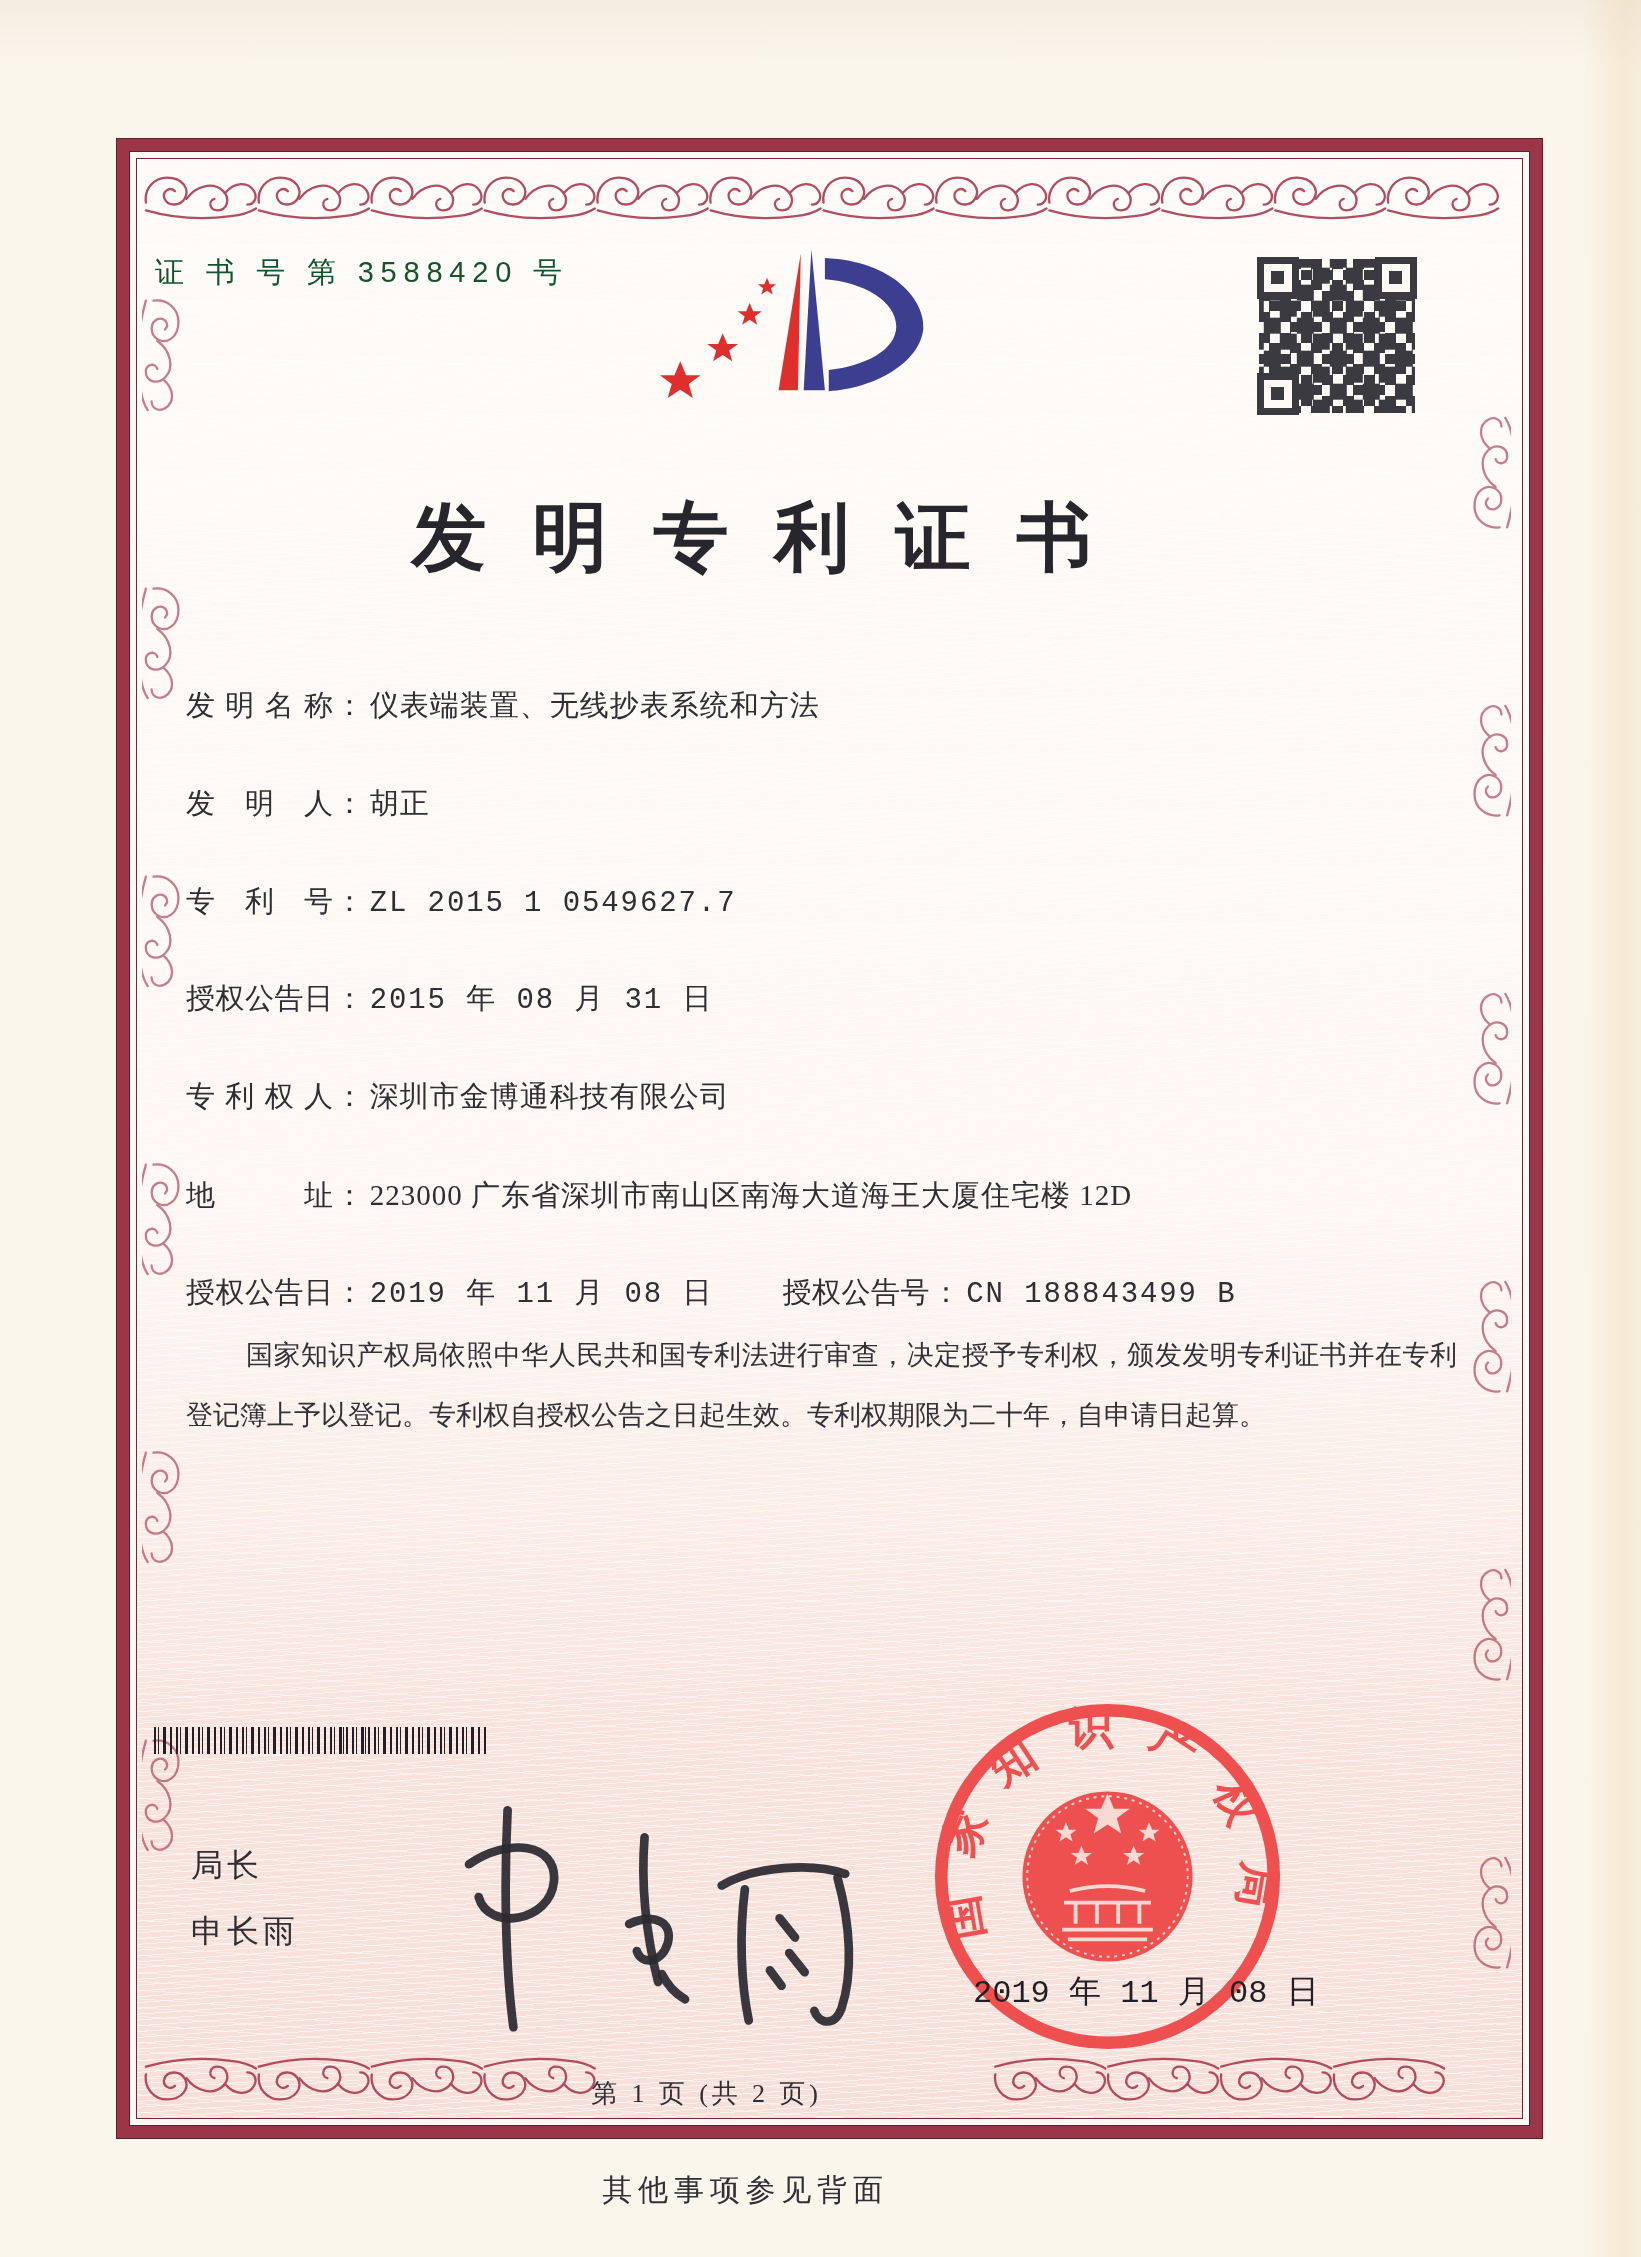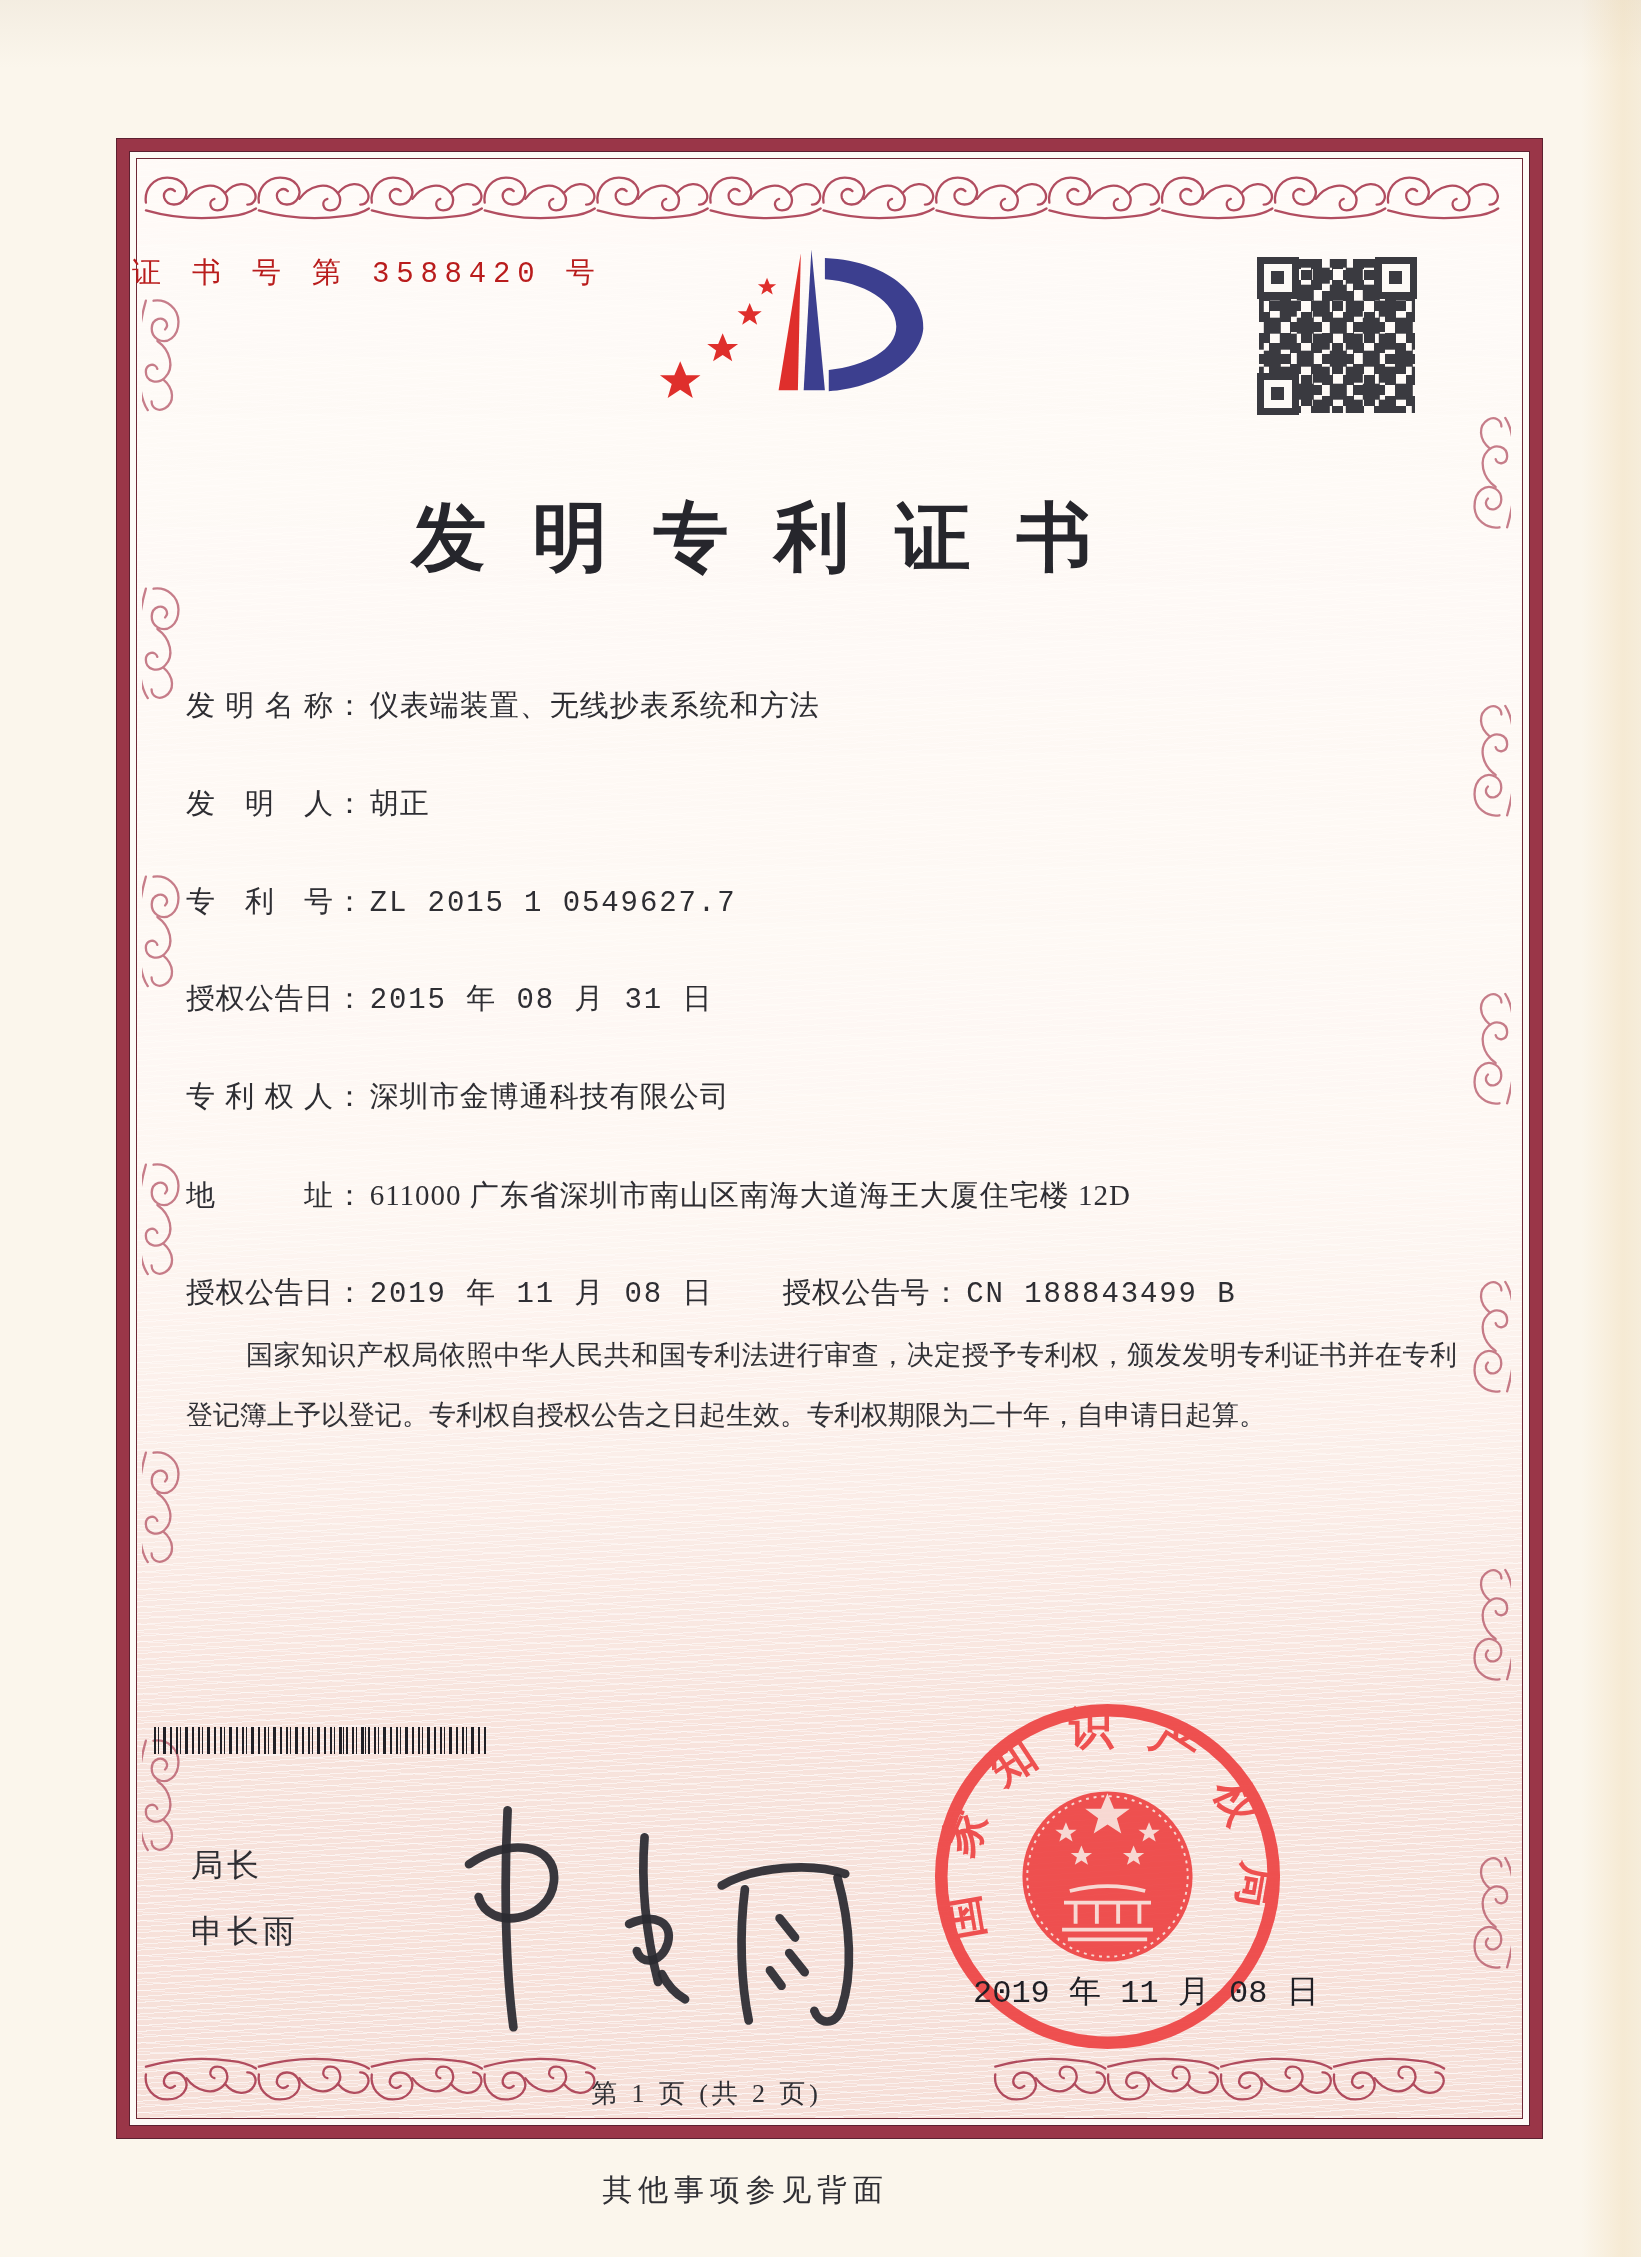--- a/index.html
+++ b/index.html
@@ -35,23 +35,23 @@
   }
   .garland { position:absolute; opacity:.9; }
   .garland path { stroke:#a93b50; stroke-width:2.4; fill:none; stroke-linecap:round; }
   .g-top { left:7.7px; top:4.8px; }
   .g-bottom { left:7.7px; bottom:4.8px; transform:scaleY(-1); }
   .g-left  { left:-840px; top:951px;  transform:rotate(90deg);  opacity:.65; }
   .g-right { left:481px;  top:951px;  transform:rotate(-90deg); opacity:.65; }
 
   
   .cert-no {
-    position:absolute; left:132px; top:253px;
-    font-size:29px; letter-spacing:6.8px; color:#b91c1c;
-    font-family:Liberation Mono, monospace;
+    position:absolute; left:155px; top:253px;
+    font-size:29px; letter-spacing:6.8px; color:#14532d;
+    font-family:Liberation Sans, sans-serif;
     white-space:nowrap;
   }
   .logo { position:absolute; left:632px; top:205px; }
   .qr {
     position:absolute; left:1259px; top:259px; width:156px; height:154px;
     background:
       repeating-conic-gradient(from 0deg, #3a3a40 0% 25%, transparent 25% 50%) 0px 0px / 21px 21px,
       repeating-conic-gradient(from 0deg, #3a3a40 0% 25%, transparent 25% 50%) 4.8px 8.7px / 33px 33px;
   }
   .finder { position:absolute; width:42px; height:42px; border:7.7px solid #3a3a40; background:#fdfaf6; }
@@ -211,21 +211,21 @@
 <div class="frow" style="top:882px">
   <span class="flabel">专利号</span><span class="fcolon">：</span><span class="fvalue mono">ZL 2015 1 0549627.7</span>
 </div>
 <div class="frow" style="top:979px">
   <span class="flabel">授权公告日</span><span class="fcolon">：</span><span class="fvalue mono">2015 年 08 月 31 日</span>
 </div>
 <div class="frow" style="top:1077px">
   <span class="flabel">专利权人</span><span class="fcolon">：</span><span class="fvalue">深圳市金博通科技有限公司</span>
 </div>
 <div class="frow" style="top:1176px">
-  <span class="flabel">地址</span><span class="fcolon">：</span><span class="fvalue">611000 广东省深圳市南山区南海大道海王大厦住宅楼 12D</span>
+  <span class="flabel">地址</span><span class="fcolon">：</span><span class="fvalue">223000 广东省深圳市南山区南海大道海王大厦住宅楼 12D</span>
 </div>
 <div class="frow" style="top:1273px">
   <span class="flabel">授权公告日</span><span class="fcolon">：</span><span class="fvalue mono">2019 年 11 月 08 日</span>
   <span class="frow2">
     <span class="flabel">授权公告号</span><span class="fcolon">：</span><span class="fvalue mono">CN 188843499 B</span>
   </span>
 </div>
 
 <div class="body-text">
   <p>国家知识产权局依照中华人民共和国专利法进行审查，决定授予专利权，颁发发明专利证书并在专利登记簿上予以登记。专利权自授权公告之日起生效。专利权期限为二十年，自申请日起算。</p>

